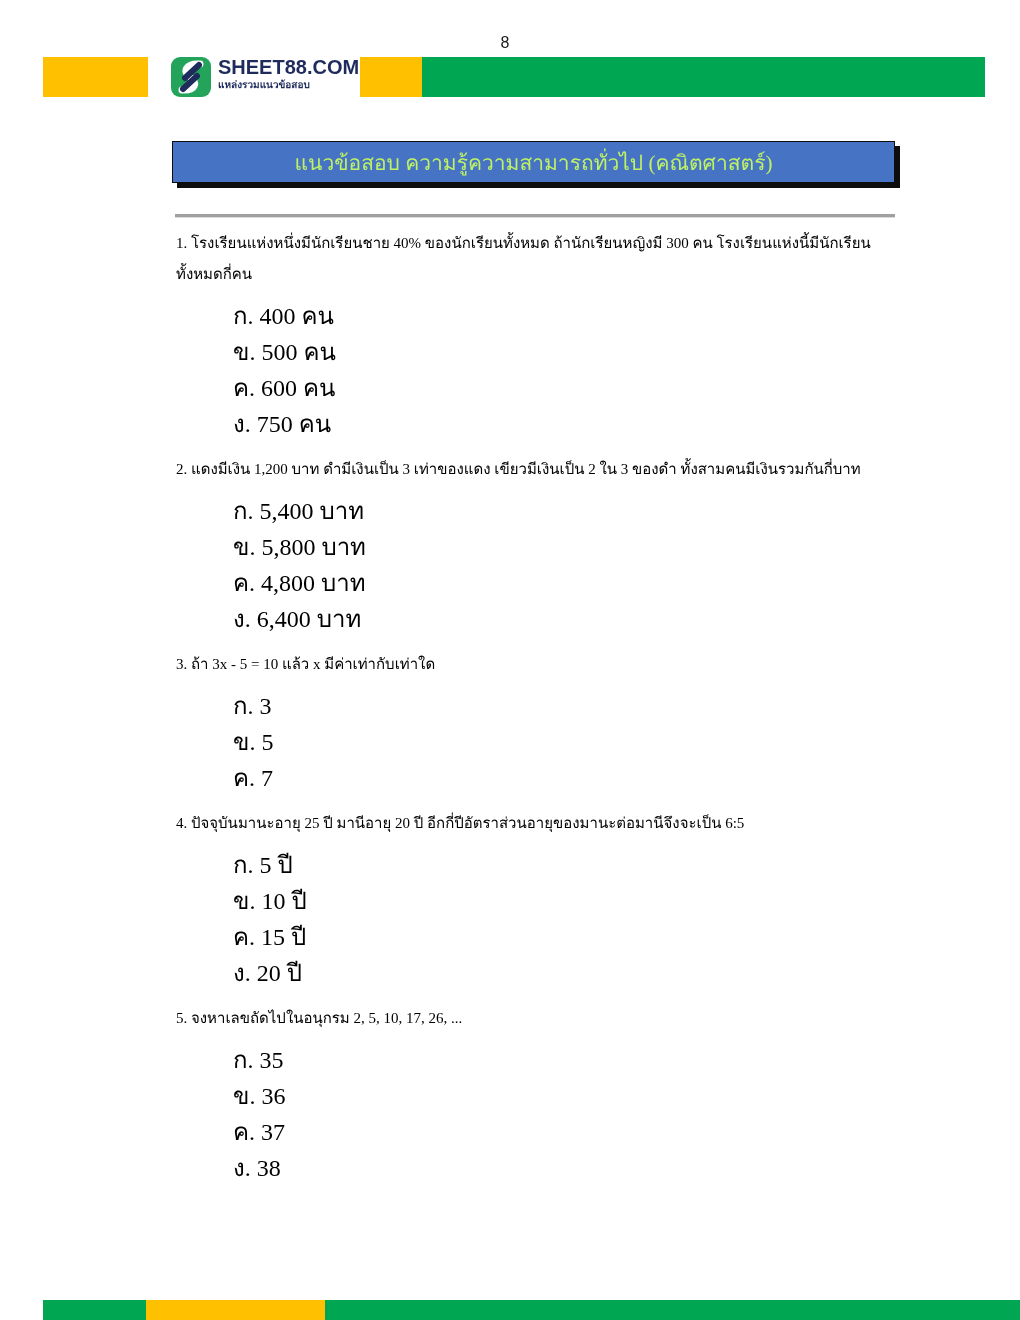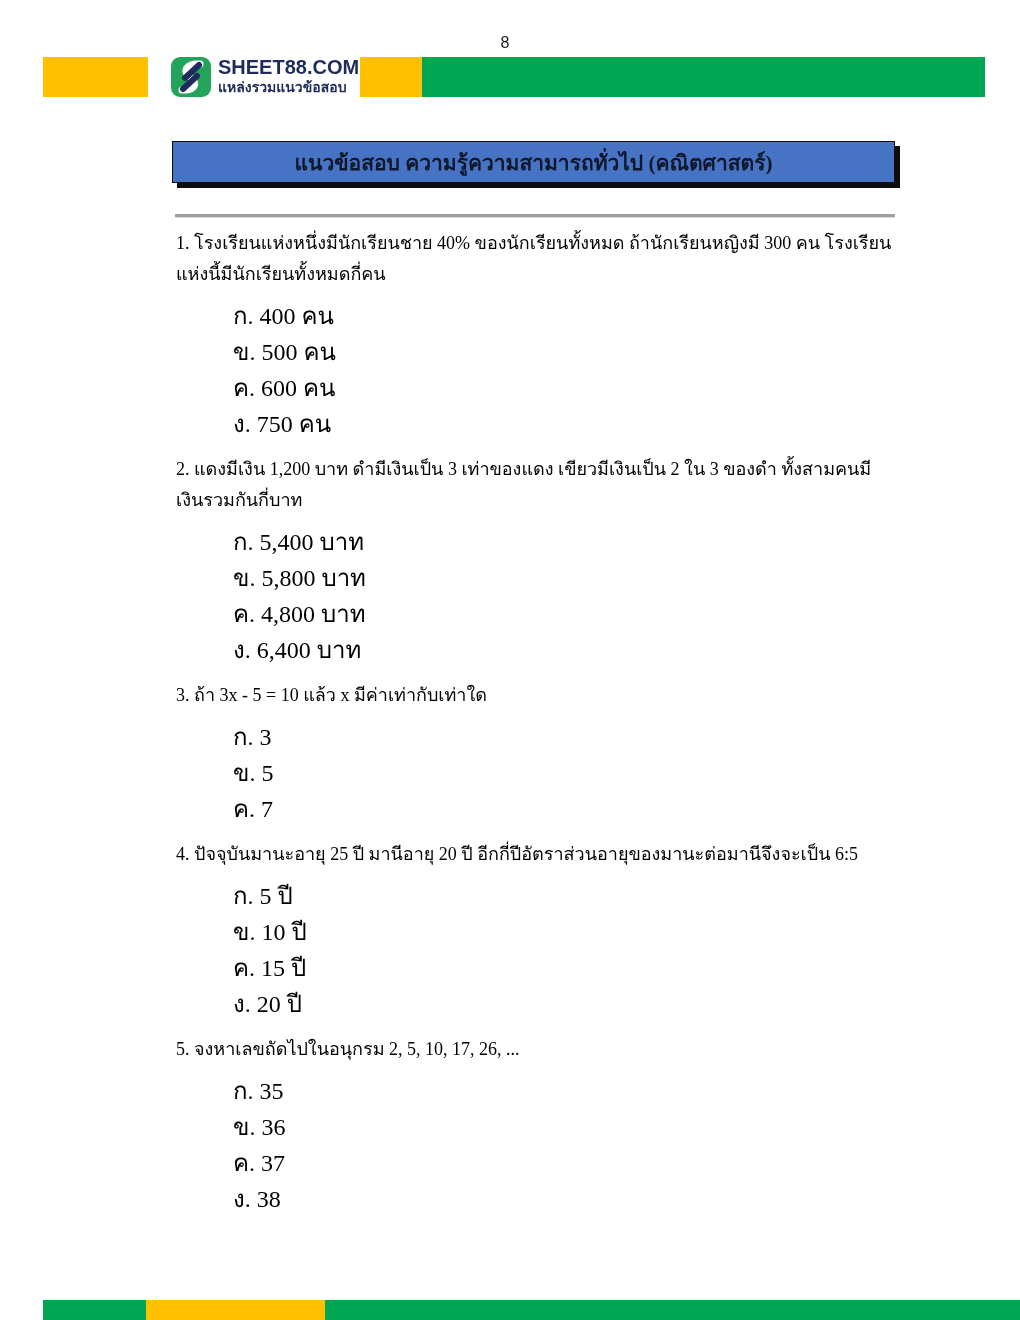--- a/index.html
+++ b/index.html
@@ -23,44 +23,44 @@
     position:absolute;left:171px;top:57px;height:42px;
     display:flex;gap:7px;
   }
   .logo-text{display:flex;flex-direction:column;line-height:1;}
   .brand-name{
     font-family:"Liberation Sans","DejaVu Sans",sans-serif;
     font-weight:bold;font-size:20px;color:var(--navy);letter-spacing:0px;
   }
   .brand-tagline{
     font-family:"Liberation Sans","DejaVu Sans",sans-serif;
-    font-weight:bold;font-size:14px;color:var(--navy);margin-top:3px;
+    font-weight:bold;font-size:10px;color:var(--navy);margin-top:3px;
   }
   
   .banner{
     position:absolute;left:172px;top:141px;width:721px;height:40px;
     background:var(--banner-blue);
     border:1px solid #0d0d0d;
     box-shadow:5px 5px 0 0 #0d0d0d;
     display:flex;align-items:center;justify-content:center;
   }
   .banner-title{
-    color:#0f172a;font-weight:bold;font-size:21px;
+    color:#bef264;font-weight:normal;font-size:21px;
   }
   
   .rule{
     position:absolute;left:175px;top:214px;width:720px;height:3px;
     background:var(--line-gray);border-bottom:1px solid #dcdcdc;
   }
   
   .content{
     position:absolute;left:176px;top:228px;width:722px;
   }
   .q-text{
-    font-size:18px;line-height:31px;margin:20px 0 10px 0;
+    font-size:15px;line-height:31px;margin:20px 0 10px 0;
   }
   .q-text:first-child{margin-top:0;}
   .choice{
     font-size:24px;line-height:20px;margin:16px 0 16px 57px;
   }
   
   .footer-bar{position:absolute;top:1300px;height:20px;}
   .footer-green-left{left:43px;width:103px;background:var(--green);}
   .footer-yellow{left:146px;width:179px;background:var(--yellow);}
   .footer-green-right{left:325px;width:695px;background:var(--green);}

